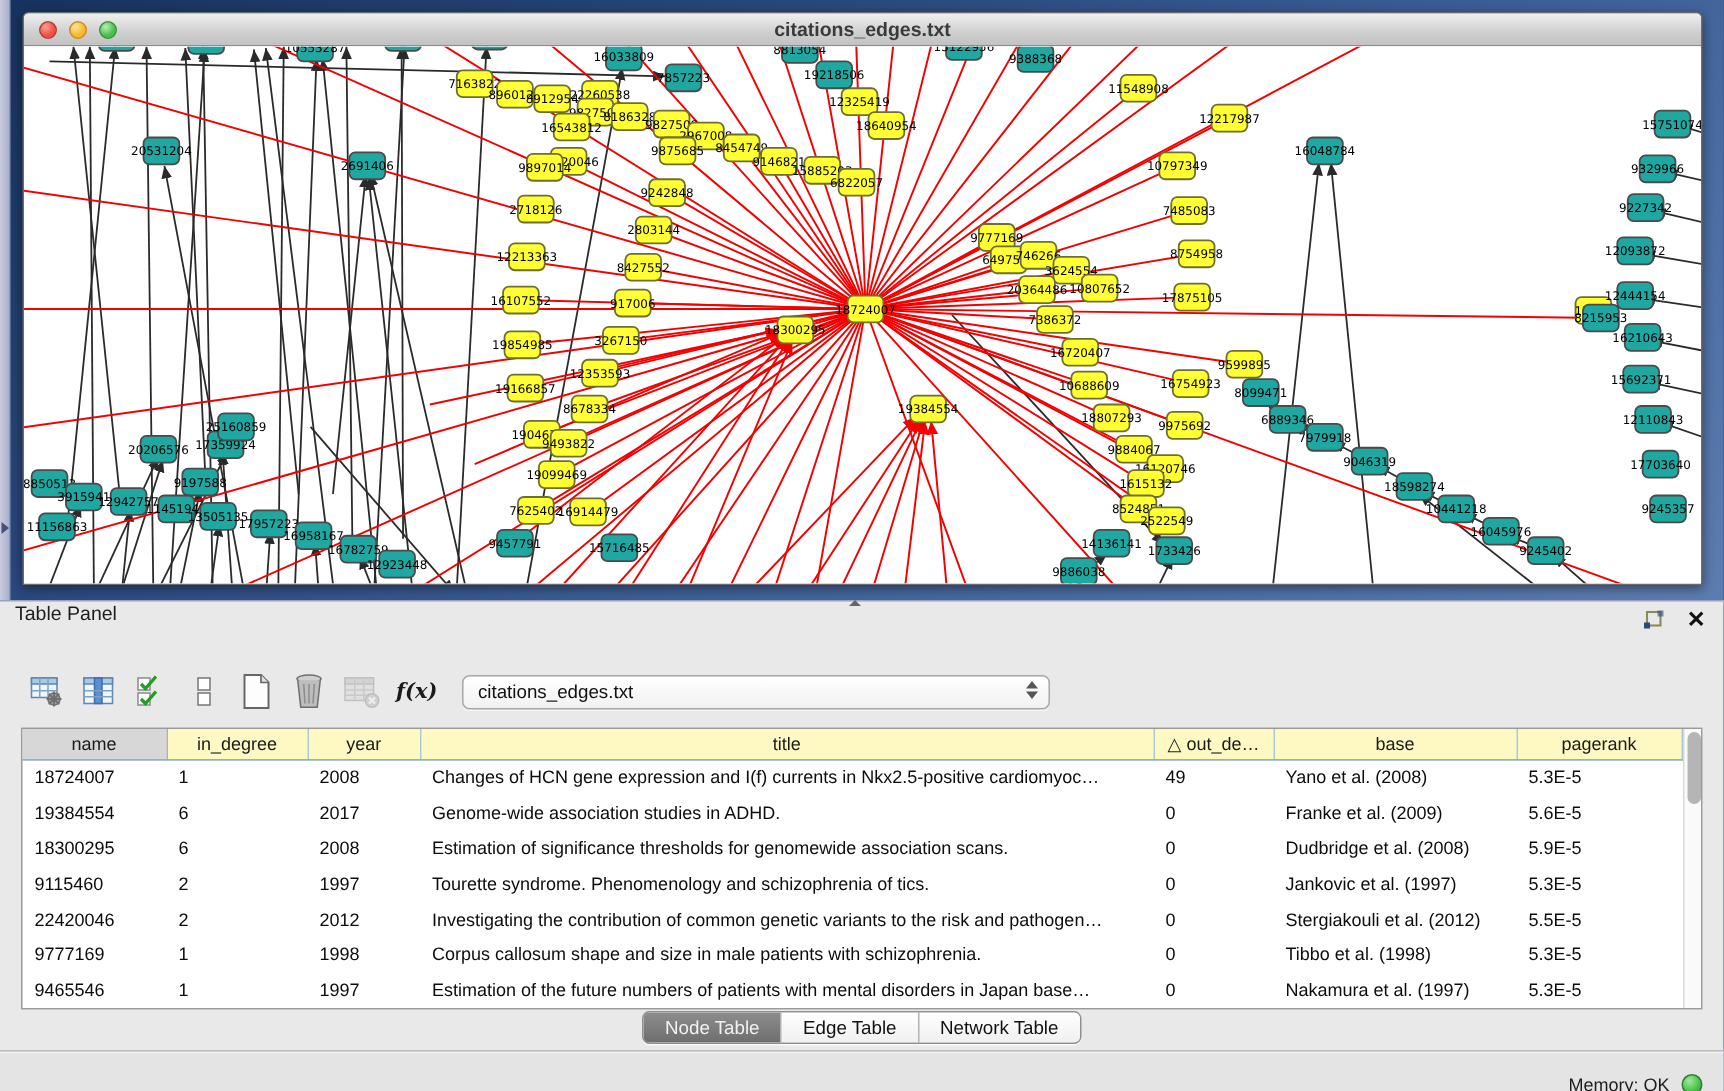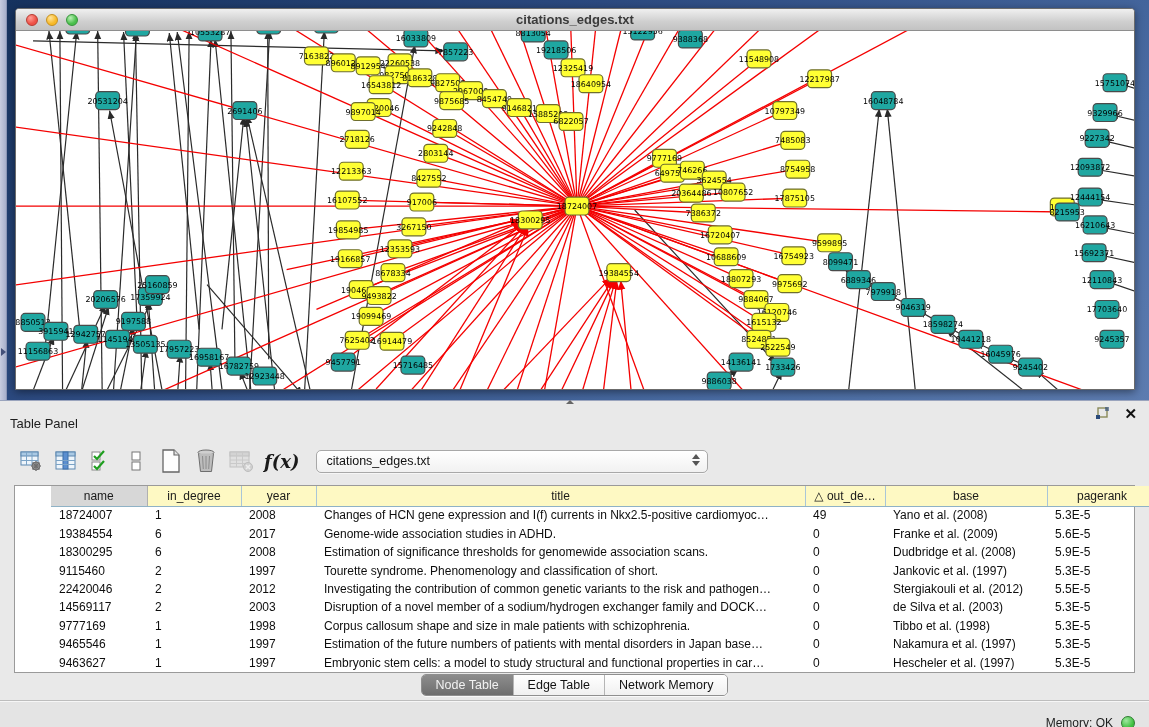--- a/index.html
+++ b/index.html
@@ -31,44 +31,44 @@
   .canvas svg { display:block; }
   .er { stroke:#f40000; stroke-width:1.3; }
   .ek { stroke:#2a2a2a; stroke-width:1.2; }
   .node-y { fill:#ffff33; stroke:#6e6e2e; stroke-width:1.2; }
   .node-t { fill:#1fa7a1; stroke:#4a4a4a; stroke-width:1.2; }
   .nlabel { font-family:"DejaVu Sans",sans-serif; font-size:8px; fill:#000; text-anchor:middle; }
 
   
   .table-panel { position:absolute; left:0; top:400px; width:1149px; height:327px;
     background:#e9e9e9; border-top:1px solid #9aa4bd; }
-  .tp-header { position:relative; height:30px; display:flex; align-items:flex-end; }
+  .tp-header { position:relative; height:30px; display:flex; align-items:flex-start; }
   .tp-title { margin-left:10px; font-size:13px; color:#1d1d1d; }
   .tp-actions { position:absolute; right:12px; top:5px; display:flex; gap:14px; align-items:center; }
   .split-handle { position:absolute; left:563px; top:-1px; width:14px; height:6px; }
   .split-handle:before { content:""; position:absolute; left:3px; top:0;
     border-left:4px solid transparent; border-right:4px solid transparent; border-bottom:4px solid #666; }
   .close-x { font-size:15px; font-weight:bold; color:#111; line-height:14px; cursor:default; }
 
   .toolbar { position:absolute; left:0; top:40px; height:40px; display:flex; align-items:center; }
   .tb-icon { width:26px; height:26px; margin-left:9px; display:flex; align-items:center; justify-content:center; }
   .tb-icon:first-child { margin-left:18px; }
   .fx { font-family:"DejaVu Serif", serif; font-style:italic; font-weight:bold;
-    font-size:18px; color:#1a1a1a; margin-left:10px; }
+    font-size:14px; color:#1a1a1a; margin-left:10px; }
   .combo { position:relative; margin-left:16px; width:392px; height:23px;
     background:linear-gradient(#ffffff,#f1f1f1); border:1px solid #a8a8a8; border-radius:5px;
     display:flex; align-items:center; box-shadow:inset 0 1px 1px rgba(255,255,255,.8), 0 1px 0 rgba(255,255,255,.6); }
   .combo .val { margin-left:10px; font-size:12.5px; color:#111; }
   .combo .steppers { position:absolute; right:7px; top:3px; display:flex; flex-direction:column; gap:2px; }
   .combo .steppers i { display:block; width:0; height:0; border-left:4px solid transparent; border-right:4px solid transparent; }
   .combo .up   { border-bottom:5px solid #555; }
   .combo .down { border-top:5px solid #555; }
 
   .grid-wrap { position:absolute; left:14px; top:84px; width:1121px; height:188px;
-    border:1px solid #9a9a9a; background:#fff; display:flex;padding-left:36px; }
+    border:1px solid #9a9a9a; background:#fff; display:flex; }
   table.grid { border-collapse:collapse; table-layout:fixed; width:1106px; font-size:12px; color:#0d0d0d; }
   table.grid th { height:20px; background:#fef9c3; border-right:1px solid #a9c6d8; border-bottom:1px solid #8fb2c6;
     font-weight:normal; text-align:center; font-size:12px; color:#1a1a1a; overflow:hidden; white-space:nowrap; }
   table.grid th.sel { background:#d7d7d7; border-right:1px solid #b0b0b0; }
   table.grid td { height:16px; padding:0 0 0 8px; white-space:nowrap; overflow:hidden; text-overflow:clip; }
   .vscroll { width:14px; background:#fafafa; border-left:1px solid #d9d9d9; position:relative; }
   .vthumb { position:absolute; left:2px; top:2px; width:9px; height:48px; background:#b5b5b5; border-radius:5px; }
 
   .tabs-row { position:absolute; left:0; top:273px; width:100%; display:flex; justify-content:center; }
   .seg { display:flex; border:1px solid #8f8f8f; border-radius:5px; overflow:hidden;
@@ -622,82 +622,64 @@
             <td>2008</td>
             <td>Estimation of significance thresholds for genomewide association scans.</td>
             <td>0</td>
             <td>Dudbridge et al. (2008)</td>
             <td>5.9E-5</td>
           </tr>
           <tr>
             <td>9115460</td>
             <td>2</td>
             <td>1997</td>
-            <td>Tourette syndrome. Phenomenology and classification of short.</td>
+            <td>Tourette syndrome. Phenomenology and schizophrenia of tics.</td>
             <td>0</td>
             <td>Jankovic et al. (1997)</td>
             <td>5.3E-5</td>
           </tr>
           <tr>
             <td>22420046</td>
             <td>2</td>
             <td>2012</td>
             <td>Investigating the contribution of common genetic variants to the risk and pathogen…</td>
             <td>0</td>
             <td>Stergiakouli et al. (2012)</td>
             <td>5.5E-5</td>
           </tr>
           <tr>
-            <td>14569117</td>
-            <td>2</td>
-            <td>2003</td>
-            <td>Disruption of a novel member of a sodium/hydrogen exchanger family and DOCK…</td>
-            <td>0</td>
-            <td>de Silva et al. (2003)</td>
-            <td>5.3E-5</td>
-          </tr>
-          <tr>
             <td>9777169</td>
             <td>1</td>
             <td>1998</td>
             <td>Corpus callosum shape and size in male patients with schizophrenia.</td>
             <td>0</td>
             <td>Tibbo et al. (1998)</td>
             <td>5.3E-5</td>
           </tr>
           <tr>
             <td>9465546</td>
             <td>1</td>
             <td>1997</td>
             <td>Estimation of the future numbers of patients with mental disorders in Japan base…</td>
             <td>0</td>
             <td>Nakamura et al. (1997)</td>
             <td>5.3E-5</td>
           </tr>
-          <tr>
-            <td>9463627</td>
-            <td>1</td>
-            <td>1997</td>
-            <td>Embryonic stem cells: a model to study structural and functional properties in car…</td>
-            <td>0</td>
-            <td>Hescheler et al. (1997)</td>
-            <td>5.3E-5</td>
-          </tr>
         </tbody>
     </table>
     <div class="vscroll">
       <div class="vthumb"></div>
     </div>
   </div>
 
   <div class="tabs-row">
     <div class="seg" id="seg-tabs">
         <div class="tab active">Node Table</div>
         <div class="tab">Edge Table</div>
-        <div class="tab">Network Memory</div>
+        <div class="tab">Network Table</div>
       </div>
   </div>
 
   <div class="statusbar">
     <span class="mem-label">Memory: OK</span>
     <span class="mem-dot"></span>
   </div>
 </div>
 
 </body></html>

